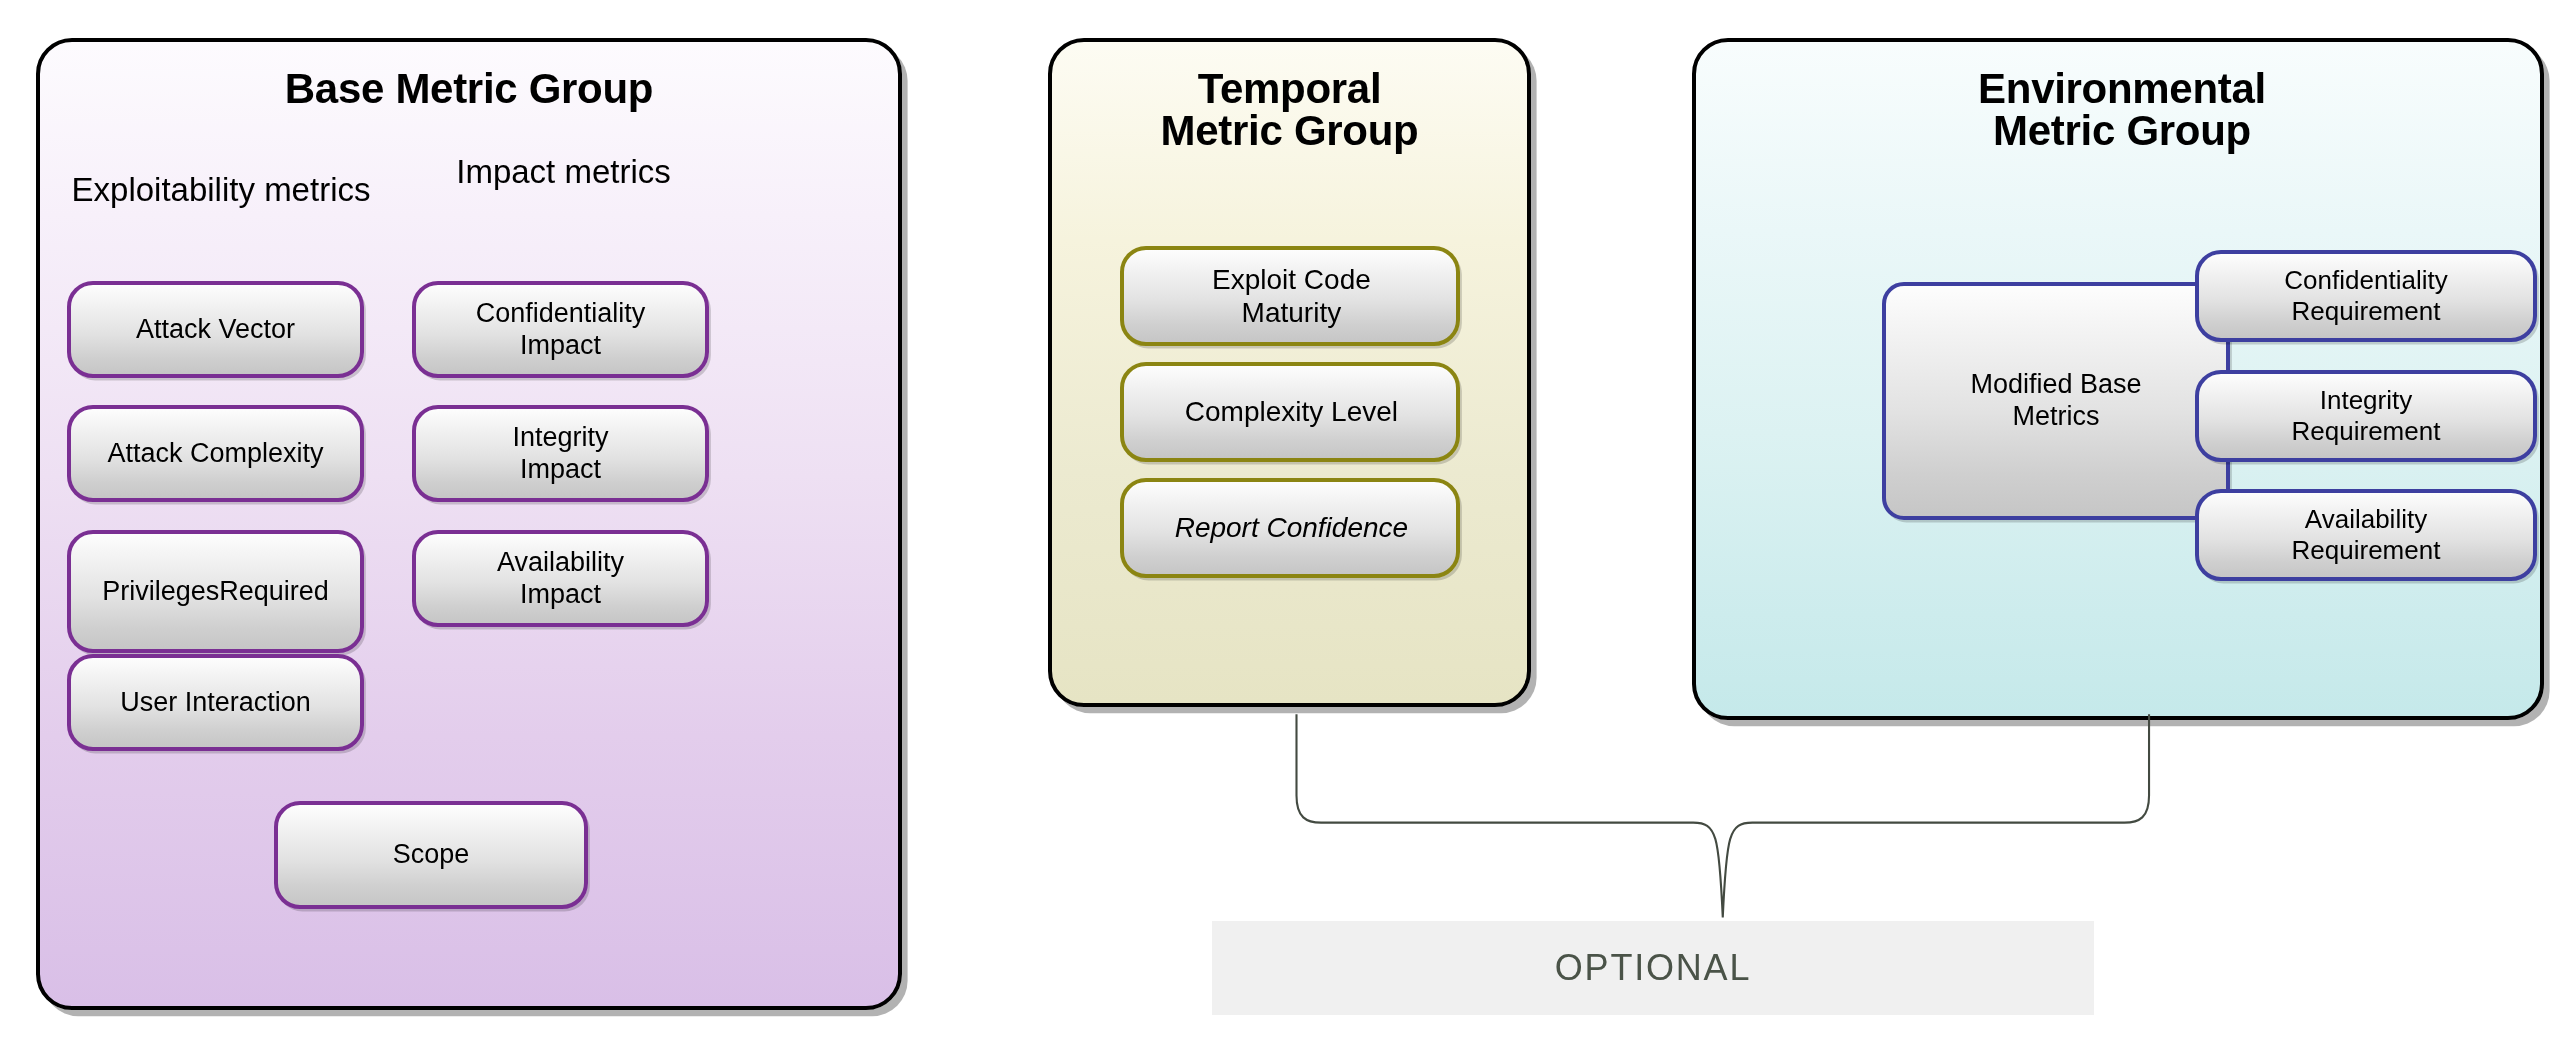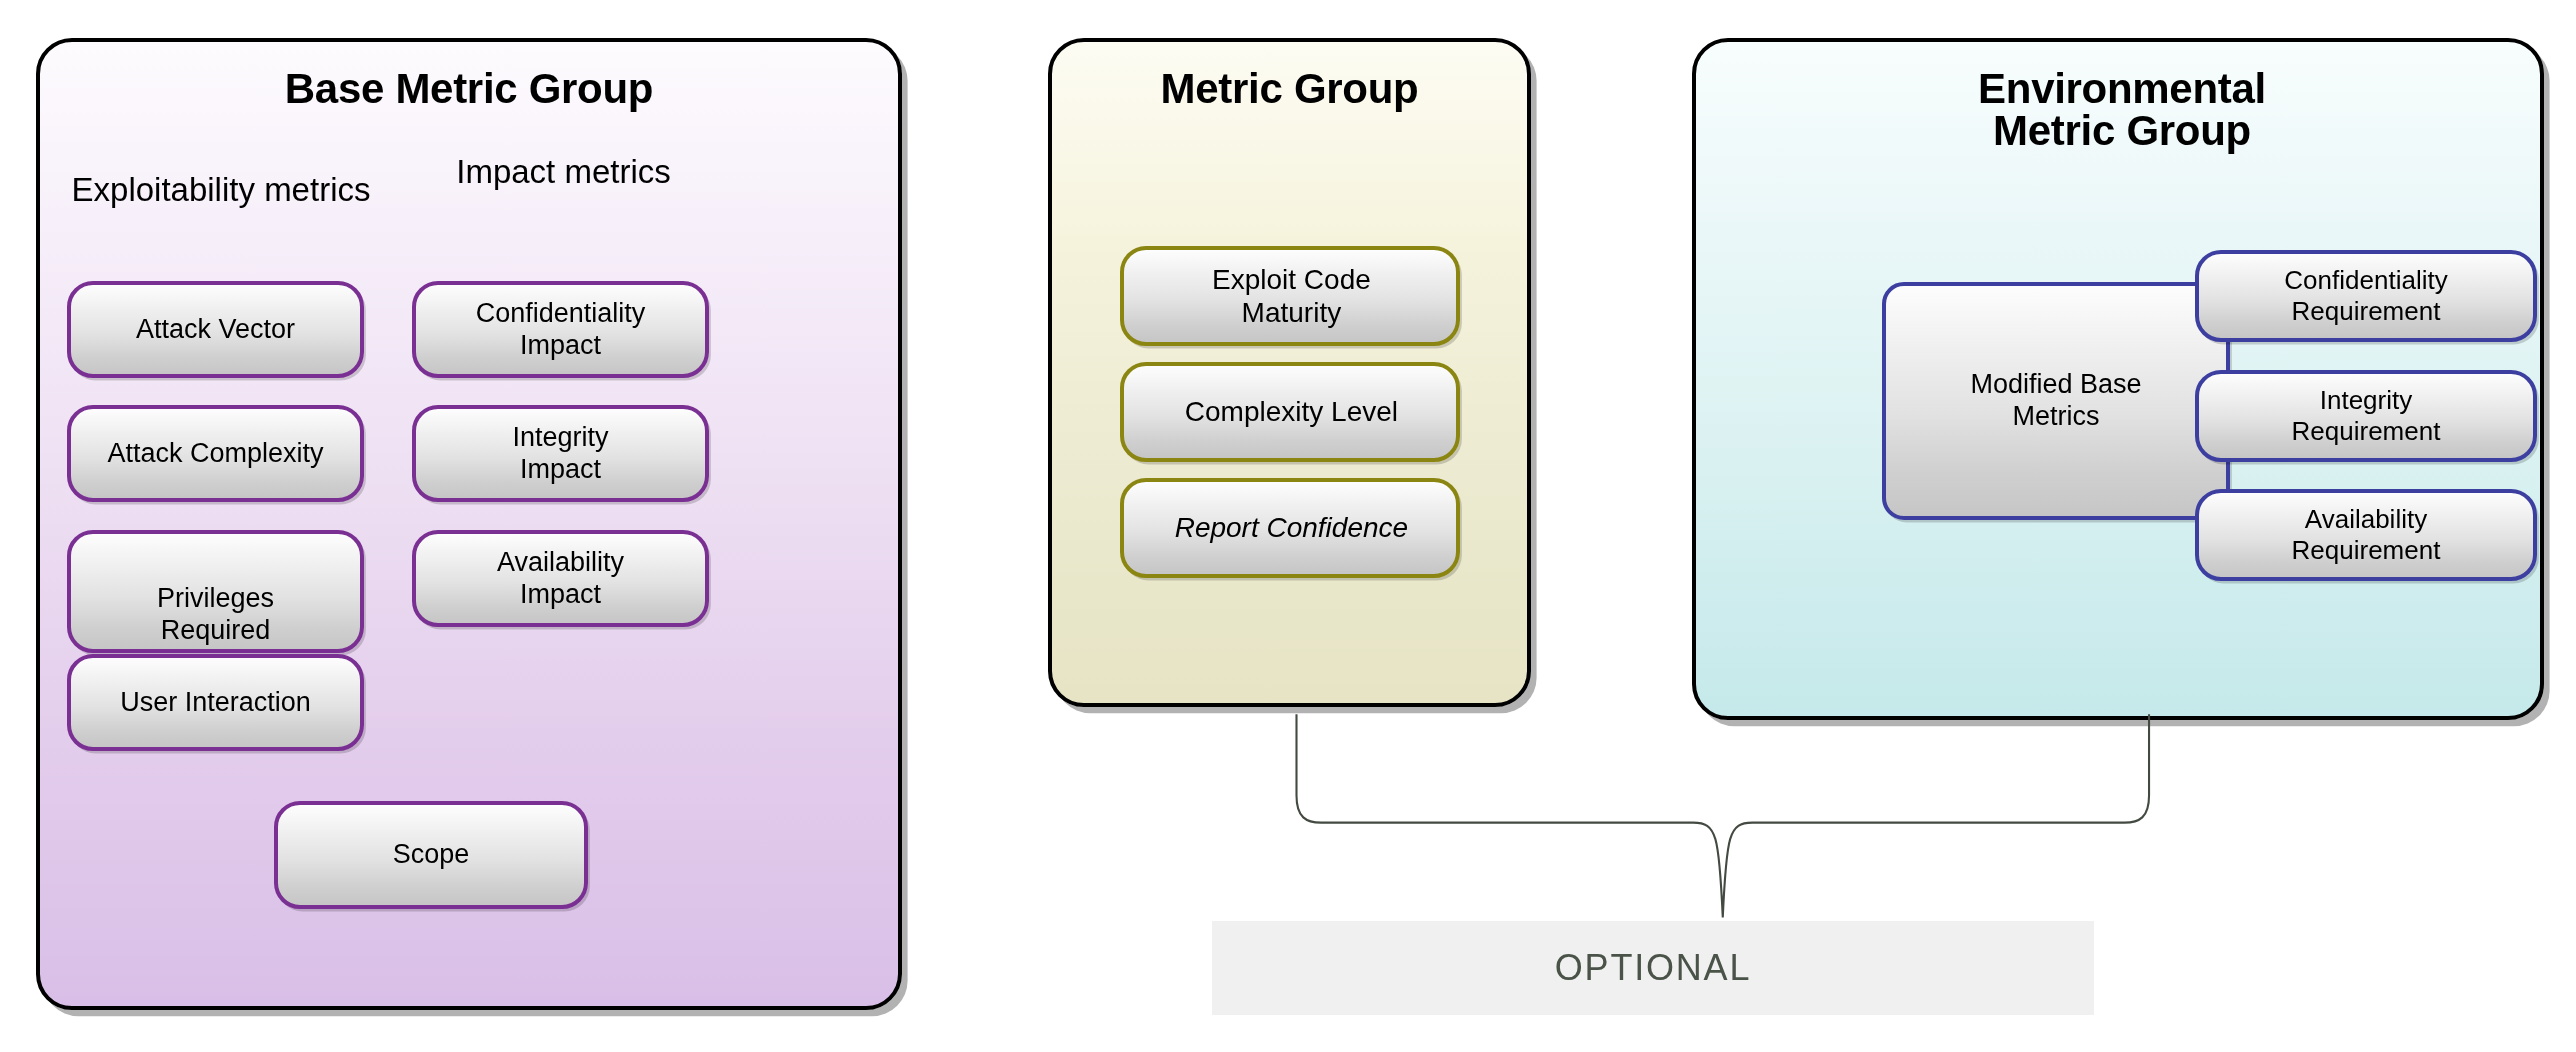--- a/index.html
+++ b/index.html
@@ -94,21 +94,21 @@
     <div class="col-head" style="left:351px;top:110px;width:345px;">
       <span class="ln">Impact metrics</span>
     </div>
 
     <div class="pill pill-purple fs-base" style="left:27px;top:239px;width:297px;height:97px;">
       <span>Attack Vector</span>
     </div>
     <div class="pill pill-purple fs-base" style="left:27px;top:363px;width:297px;height:97px;">
       <span>Attack Complexity</span>
     </div>
-    <div class="pill pill-purple fs-base" style="left:27px;top:488px;width:297px;height:123px;flex-direction:column;justify-content:flex-end;">
+    <div class="pill pill-purple fs-base" style="left:27px;top:488px;width:297px;height:123px;flex-direction:row;">
       <span>Privileges</span>
       <span>Required</span>
     </div>
     <div class="pill pill-purple fs-base" style="left:27px;top:612px;width:297px;height:97px;">
       <span>User Interaction</span>
     </div>
 
     <div class="pill pill-purple fs-base" style="left:372px;top:239px;width:297px;height:97px;flex-direction:column;">
       <span>Confidentiality</span>
       <span>Impact</span>
@@ -123,20 +123,21 @@
     </div>
 
     <div class="pill pill-purple fs-base" style="left:234px;top:759px;width:314px;height:108px;">
       <span>Scope</span>
     </div>
   </div>
 
   <div class="panel panel-temporal">
 
     <div class="group-title" style="top:26px;">
+      <span class="ln">Temporal</span>
       <span class="ln">Metric Group</span>
     </div>
 
     <div class="pill pill-olive fs-temporal" style="left:68px;top:204px;width:340px;height:100px;flex-direction:column;">
       <span>Exploit Code</span>
       <span>Maturity</span>
     </div>
     <div class="pill pill-olive fs-temporal" style="left:68px;top:320px;width:340px;height:100px;">
       <span>Complexity Level</span>
     </div>

